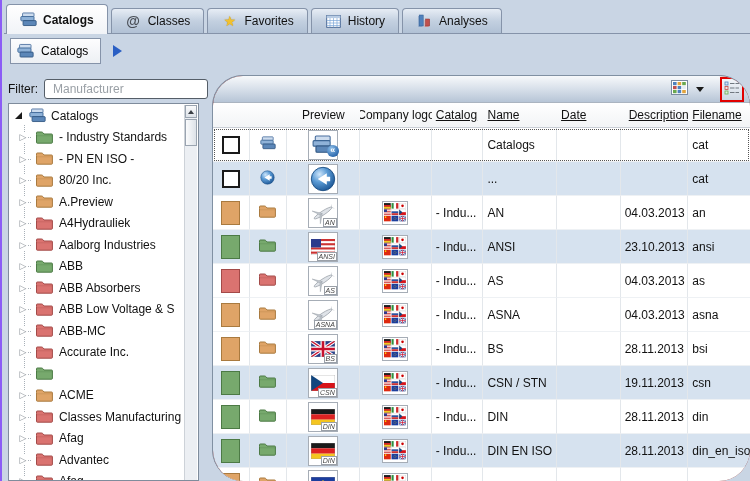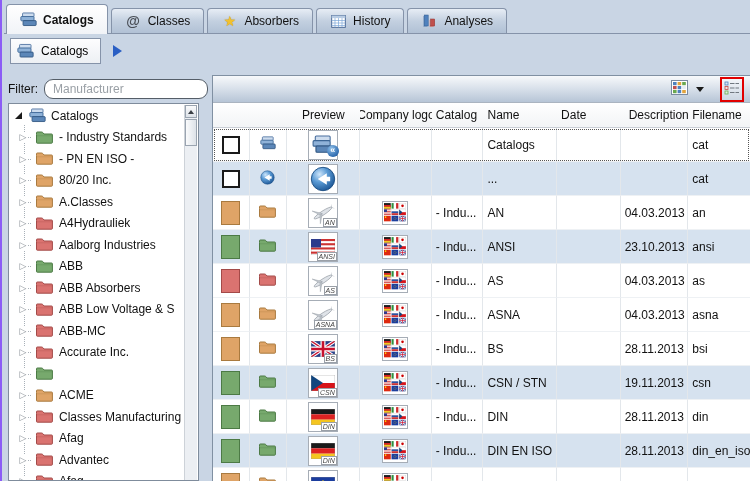--- a/index.html
+++ b/index.html
@@ -17,21 +17,21 @@
   .tabicon{display:flex;align-items:center;justify-content:center;width:17px;height:16px;}
 
   
   .subbar{position:absolute;top:38px;left:8px;display:flex;align-items:center;gap:12px;}
   .catalogs-btn{display:flex;align-items:center;gap:7px;padding:4px 12px 4px 6px;
        background:linear-gradient(#fdfdfe,#edf0f4);border:1px solid #8593a9;font:12px "Liberation Sans",sans-serif;}
   .play{width:0;height:0;border-top:6px solid transparent;border-bottom:6px solid transparent;border-left:9px solid #2a5fc4;}
 
   
   .filterrow{position:absolute;top:79px;left:6px;display:flex;align-items:center;gap:6px;}
-  .finput{width:146px;height:18px;border:1px solid #555e68;border-radius:9px;padding:0 8px;
+  .finput{width:146px;height:18px;border:1px solid #555e68;border-radius:3px;padding:0 8px;
           font:12px "Liberation Sans",sans-serif;color:#333;background:#fff;outline:none;}
   .finput::placeholder{color:#9aa0a6;}
 
   
   .tree{position:absolute;left:6px;top:103px;width:191px;bottom:0;background:#fff;border:1px solid #7f8c9c;
         overflow:hidden;box-sizing:border-box;}
   .titems{position:absolute;left:2px;right:14px;top:1px;bottom:0;overflow:hidden;}
   .guide{position:absolute;left:13px;top:20px;bottom:0;border-left:1px dotted #a8b0b8;}
   .titem{position:relative;height:21.5px;display:flex;align-items:center;gap:5px;padding-left:24px;white-space:nowrap;}
   .titem.root{padding-left:4px;}
@@ -43,31 +43,31 @@
 
   
   .vsb{position:absolute;top:1px;right:1px;bottom:0;width:13px;background:#eceff3;border-left:1px solid #cdd2d8;box-sizing:border-box;}
   .sbtn{height:13px;background:linear-gradient(#fafbfc,#dde2e8);border:1px solid #9aa4b0;box-sizing:border-box;
         display:flex;align-items:center;justify-content:center;}
   .uparr{width:0;height:0;border-left:3px solid transparent;border-right:3px solid transparent;border-bottom:4px solid #3a3f45;}
   .sthumb{margin-top:1px;height:27px;background:linear-gradient(90deg,#fafbfc,#dde2e8);border:1px solid #9aa4b0;box-sizing:border-box;}
 
   
   .rpanel{position:absolute;left:210px;top:75px;right:0;bottom:0;background:#7f1d1d;
-          border-left:1px solid #8090a2;border-top:1px solid #8090a2;box-sizing:border-box;overflow:hidden;}
+          border-left:1px solid #8090a2;border-top:1px solid #8090a2;box-sizing:border-box;overflow:hidden;border-radius:31px;}
   .rtoolbar{height:27px;background:linear-gradient(#f7f9fb,#d4dde8 55%,#b7c5d6);border-bottom:1px solid #aab4c0;
             display:flex;align-items:center;justify-content:flex-end;gap:8px;padding-right:6px;box-sizing:border-box;}
   .vbtn{display:flex;align-items:center;justify-content:center;}
   .dd{width:0;height:0;border-left:4px solid transparent;border-right:4px solid transparent;border-top:5px solid #1a1a1a;margin-right:8px;}
   .hl{display:flex;align-items:center;justify-content:center;padding:2px;border:2px solid #e10000;background:rgba(255,255,255,0.25);}
 
   .thead{height:25px;display:flex;background:linear-gradient(#ffffff,#f2f4f6);border-bottom:1px solid #c9ced5;box-sizing:border-box;}
   .hc{display:flex;align-items:center;box-sizing:border-box;color:#111;overflow:hidden;white-space:nowrap;}
   .hc.centered{justify-content:center;}
-  .hc.lefted{padding-left:4px;}
+  .hc.lefted{padding-left:4px;text-decoration:underline;}
 
   .trow{height:34px;display:flex;background:#fff;position:relative;}
   .trow.shaded{background:#d6e2ef;}
   .trow.focused{outline:1px dotted #555;outline-offset:-2px;}
   .tc{box-sizing:border-box;display:flex;align-items:center;border-right:1px solid #e3e7eb;border-bottom:1px solid #eef1f4;
       overflow:hidden;white-space:nowrap;}
   .tc.centered{justify-content:center;}
   .tc.text{padding-left:4px;}
   .c1{width:37px;} .c2{width:37px;} .c3{width:74px;} .c4{width:72px;} .c5{width:52px;}
   .c6{width:74px;} .c7{width:64px;} .c8{width:68px;} .c9{width:62px;border-right:none;}
@@ -112,21 +112,21 @@
       <div class="tab">
       <span class="tabicon">
           <span style="font-weight:bold;color:#4a4f57;font-size:14px;line-height:14px">@</span>
         </span>
       <span>Classes</span>
       </div>
       <div class="tab">
       <span class="tabicon">
           <span style="color:#f2c12e;font-size:14px;line-height:14px;text-shadow:0 0 1px #a07b18">★</span>
         </span>
-      <span>Absorbers</span>
+      <span>Favorites</span>
       </div>
       <div class="tab">
       <span class="tabicon">
           <svg width="15" height="14" viewBox="0 0 15 14">
             <rect x="0.7" y="1.5" width="13.6" height="11.8" fill="#fff" stroke="#3d5c8c" stroke-width="0.9"></rect>
             <rect x="0.7" y="1.5" width="13.6" height="2.6" fill="#b8cce4"></rect>
             <g stroke="#7da7d8" stroke-width="0.7" fill="none">
               <path d="M0.7 6.5 H14.3 M0.7 9 H14.3 M0.7 11.5 H14.3"></path>
               <path d="M4 4.1 V13.3 M7.5 4.1 V13.3 M11 4.1 V13.3"></path>
             </g>
@@ -211,21 +211,21 @@
       <span class="tlabel">80/20 Inc.</span>
         </div>
         <div class="titem">
       <span class="twig">▷</span>
       <span class="ticon">
             <svg width="19" height="15" viewBox="0 0 19 15">
  <path d="M1.5 4.5 L1.5 2.8 Q1.5 2 2.3 2 L6.6 2 Q7.3 2 7.8 2.6 L9 4 L16.6 4 Q17.4 4 17.4 4.8 L17.4 12.4 Q17.4 13.2 16.6 13.2 L2.3 13.2 Q1.5 13.2 1.5 12.4 Z" fill="#dfa467" stroke="#a97a3f"></path>
  <path d="M1.5 5.8 L17.4 5.8" stroke="#a97a3f" stroke-width="0.6" opacity="0.5"></path>
             </svg>
           </span>
-      <span class="tlabel">A.Classes</span>
+      <span class="tlabel">A.Preview</span>
         </div>
         <div class="titem">
       <span class="twig">▷</span>
       <span class="ticon">
             <svg width="19" height="15" viewBox="0 0 19 15">
  <path d="M1.5 4.5 L1.5 2.8 Q1.5 2 2.3 2 L6.6 2 Q7.3 2 7.8 2.6 L9 4 L16.6 4 Q17.4 4 17.4 4.8 L17.4 12.4 Q17.4 13.2 16.6 13.2 L2.3 13.2 Q1.5 13.2 1.5 12.4 Z" fill="#da7370" stroke="#a34a48"></path>
  <path d="M1.5 5.8 L17.4 5.8" stroke="#a34a48" stroke-width="0.6" opacity="0.5"></path>
             </svg>
           </span>
       <span class="tlabel">A4Hydrauliek</span>

